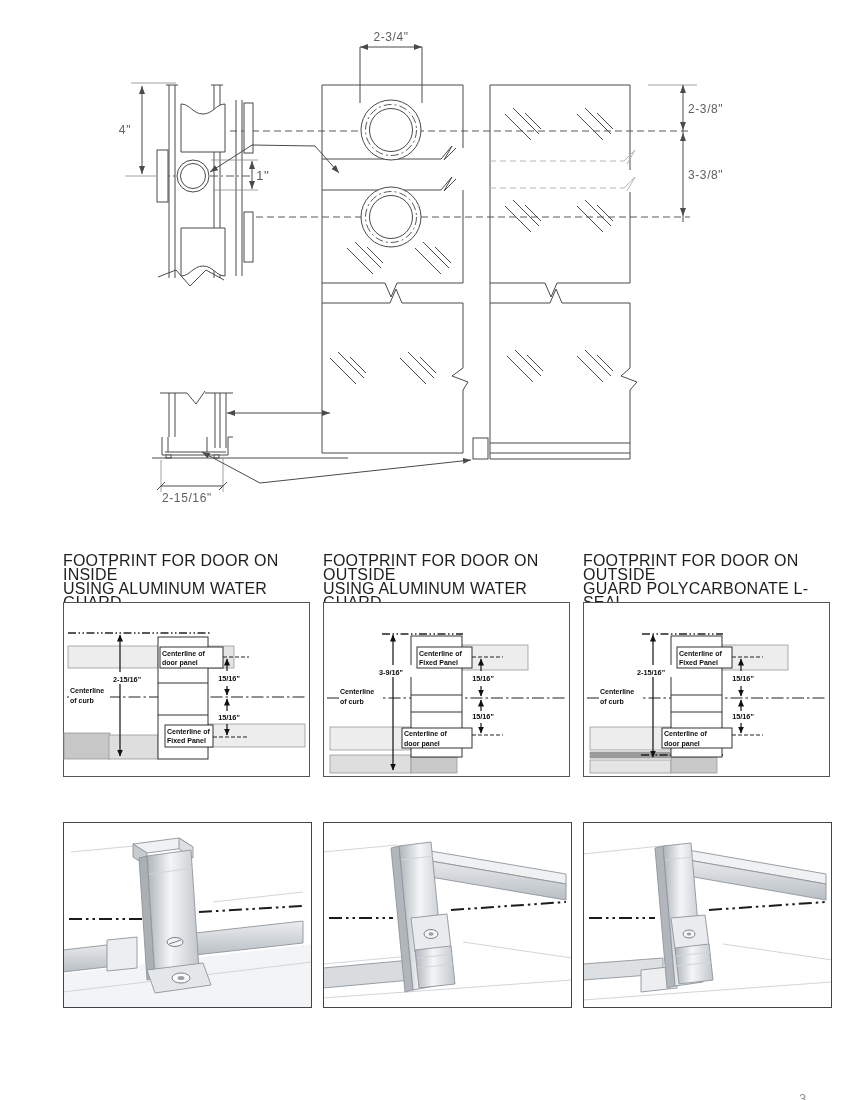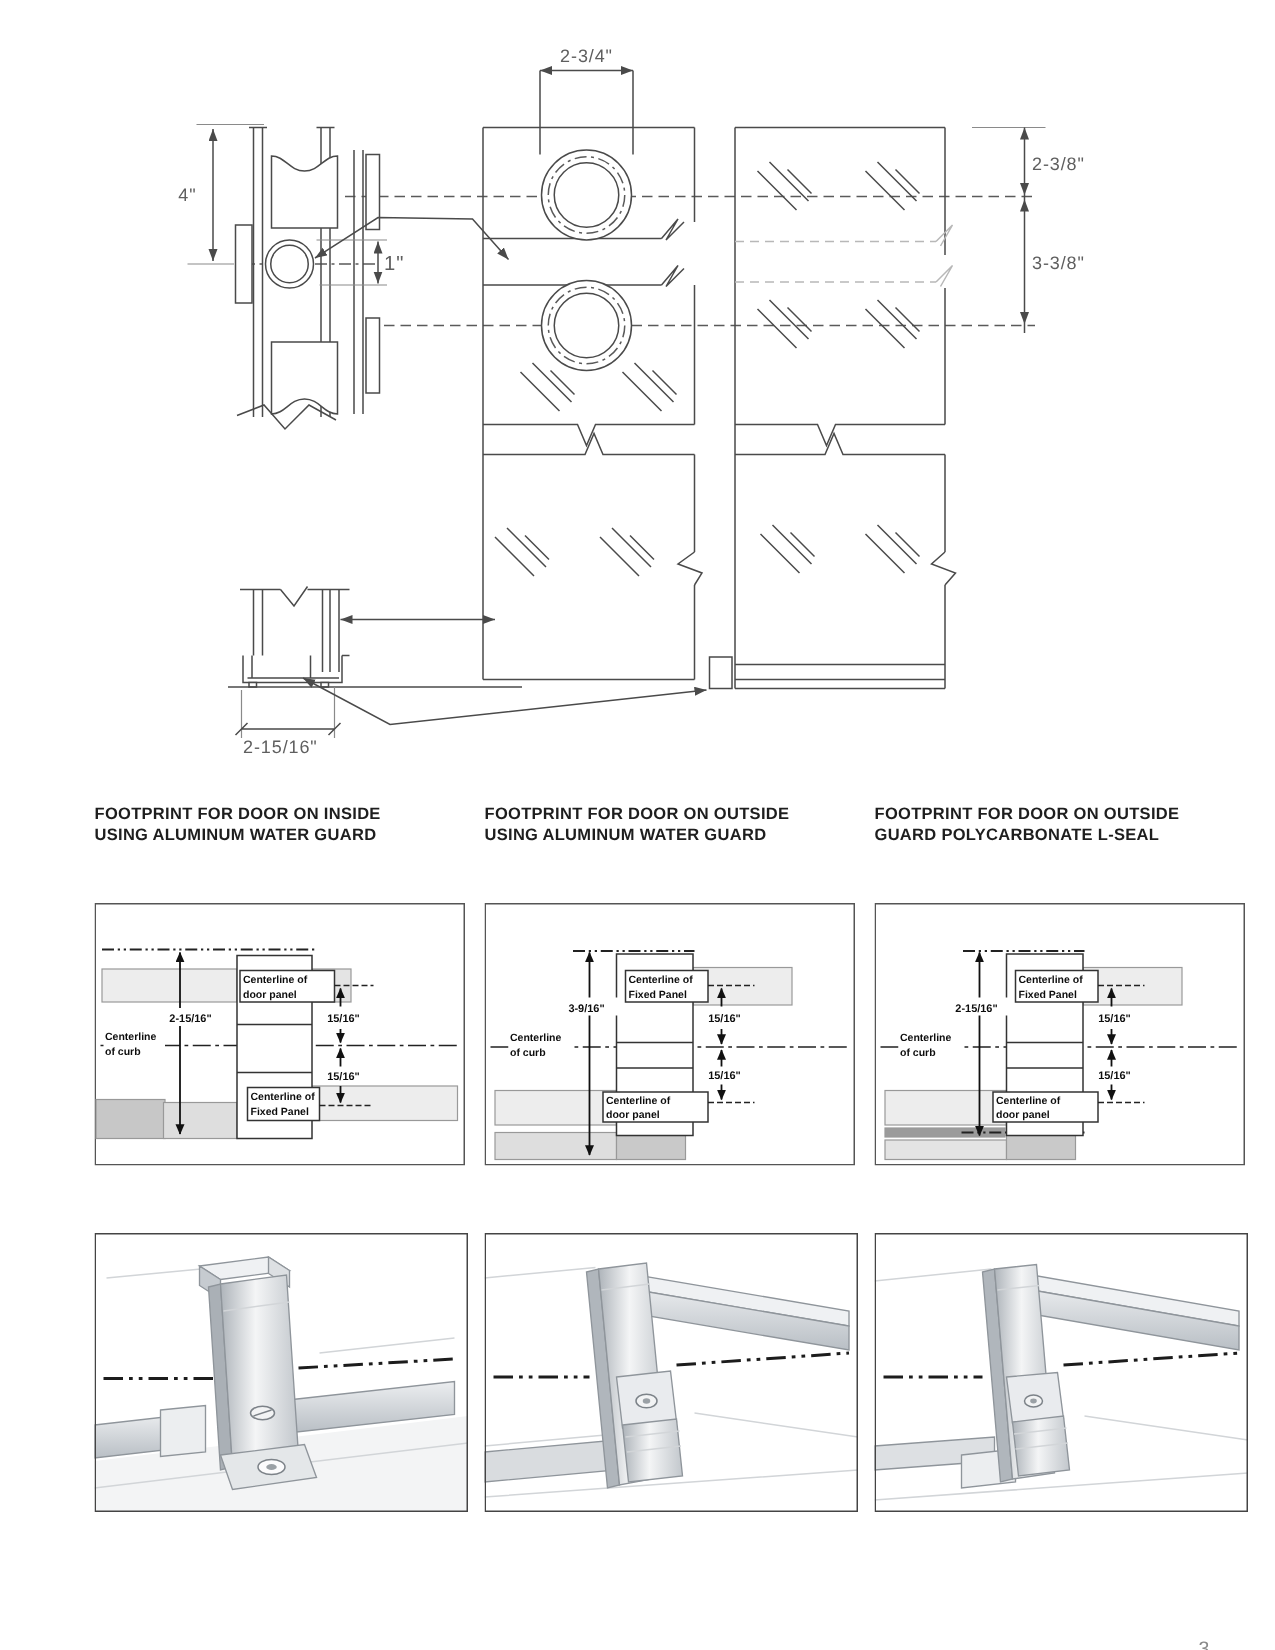--- a/index.html
+++ b/index.html
@@ -13,21 +13,21 @@
   .lnw  { stroke:#4a4a4a; stroke-width:1; fill:#ffffff; }
   .thin { stroke:#8a8a8a; stroke-width:0.8; fill:none; }
   .dash { stroke:#5a5a5a; stroke-width:1; fill:none; stroke-dasharray:7 4; }
   .cdash{ stroke:#5a5a5a; stroke-width:1; fill:none; stroke-dasharray:8 3 2 3; }
   .dashlt{ stroke:#b8b8b8; stroke-width:1; fill:none; stroke-dasharray:6 4; }
   .ltln { stroke:#b8b8b8; stroke-width:1; fill:none; }
   .dimtext { font-family:"Liberation Sans",sans-serif; font-size:12px; fill:#5f5f5f; letter-spacing:0.6px; }
   .dimbig  { font-family:"Liberation Sans",sans-serif; font-size:13.5px; fill:#5f5f5f; letter-spacing:0.6px; }
 
   
-  .fp-title { position:absolute; top:536px; width:256px; font-weight:bold; font-size:11px;
+  .fp-title { position:absolute; top:554px; width:256px; font-weight:normal; font-size:16px;
               line-height:14px; color:#1e1e1e; letter-spacing:0.2px; }
   .fp-svg   { position:absolute; top:602px; }
   .iso-svg  { position:absolute; top:822px; }
   .fpl { font-family:"Liberation Sans",sans-serif; font-size:7px; font-weight:bold; fill:#0d0d0d; }
   .fpd { font-family:"Liberation Sans",sans-serif; font-size:7.3px; font-weight:bold; fill:#0d0d0d; }
   .fln  { stroke:#333; stroke-width:1; fill:none; }
   .fbox { stroke:#333; stroke-width:1; fill:#ffffff; }
   .fbar { stroke:#999; stroke-width:0.8; }
   .fdash{ stroke:#222; stroke-width:1; fill:none; stroke-dasharray:4 2; }
   .fcl  { stroke:#222; stroke-width:1.1; fill:none; stroke-dasharray:12 3 2.5 3; }

